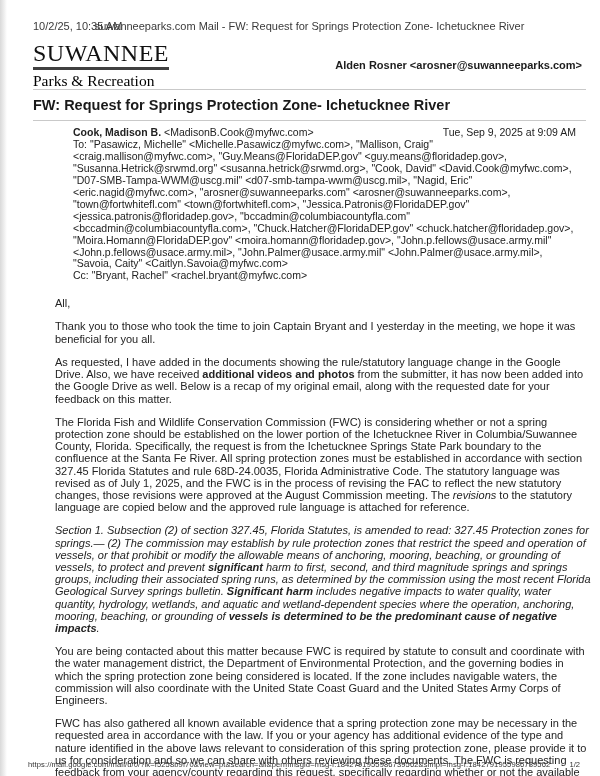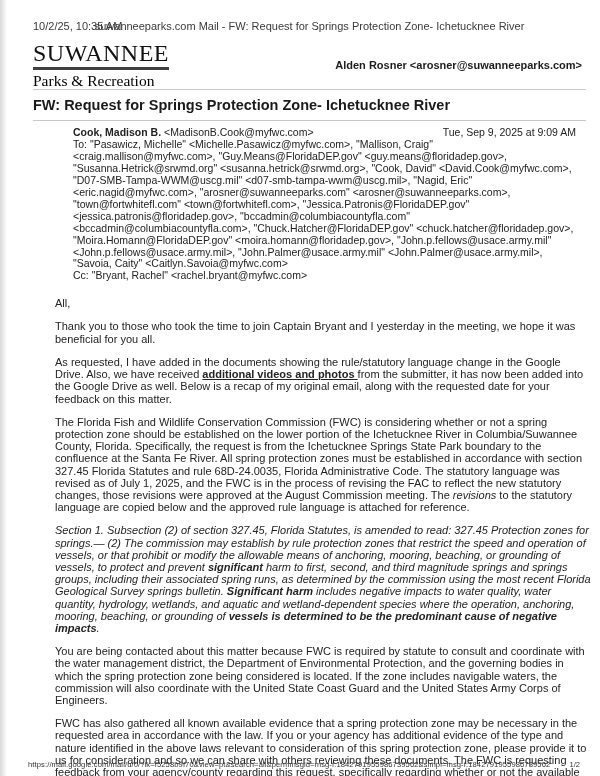--- a/index.html
+++ b/index.html
@@ -36,21 +36,21 @@
   .msg-head{font-size:10.5px;line-height:11.9px;margin-top:6px;padding-right:10px;color:#222;margin-left:40px;}
   .from-row{display:flex;justify-content:space-between;align-items:baseline;}
   .from-name{font-weight:bold;}
   .msg-date{white-space:nowrap;}
   .to-line{margin-top:1px;}
   
   .body-text{margin:15px 0 0 22px;width:537px;font-size:11px;line-height:12.2px;color:#232323;}
   .body-text p{margin:0 0 11px 0;}
   .b{font-weight:bold;}
   .i{font-style:italic;}
-  .u{text-decoration:underline;}
+  .u{}
   p.i-para{font-style:italic;}
   
   .footer{
     position:absolute;left:28px;right:20px;bottom:7px;
     display:flex;justify-content:space-between;align-items:baseline;
     font-size:7.6px;color:#333;
   }
   .footer-url{letter-spacing:.1px;}
   .footer-page{margin-left:14px;}
 </style>

